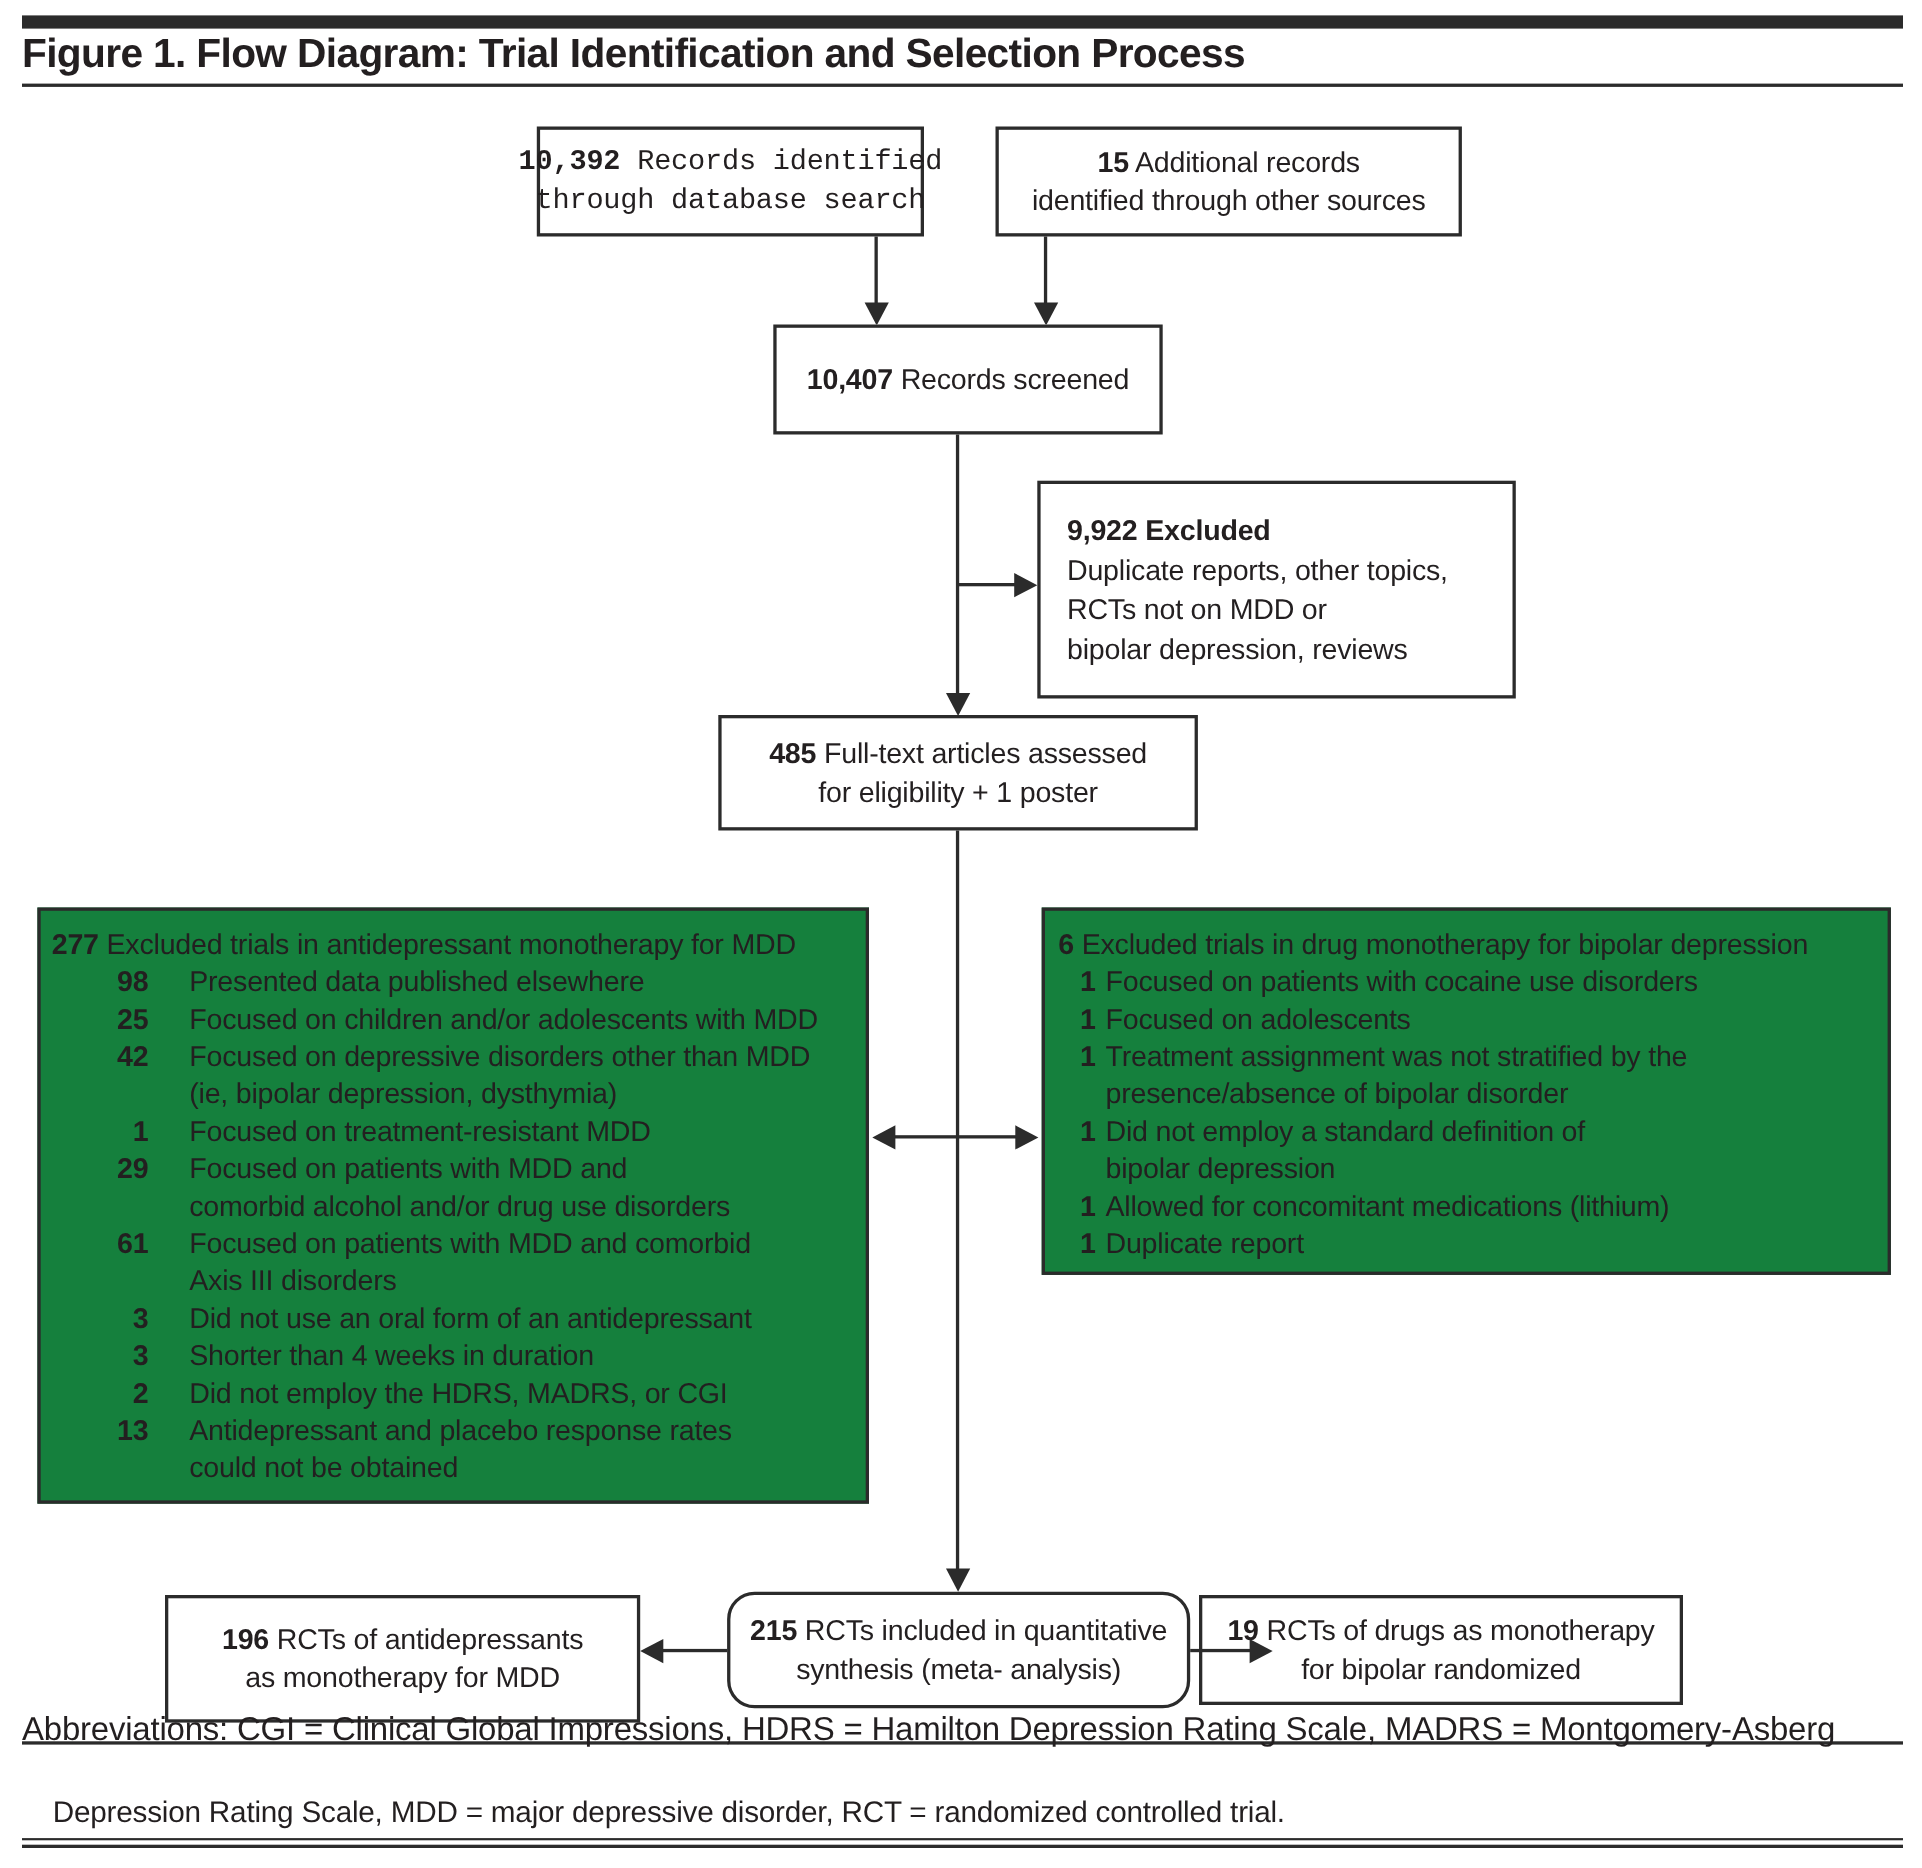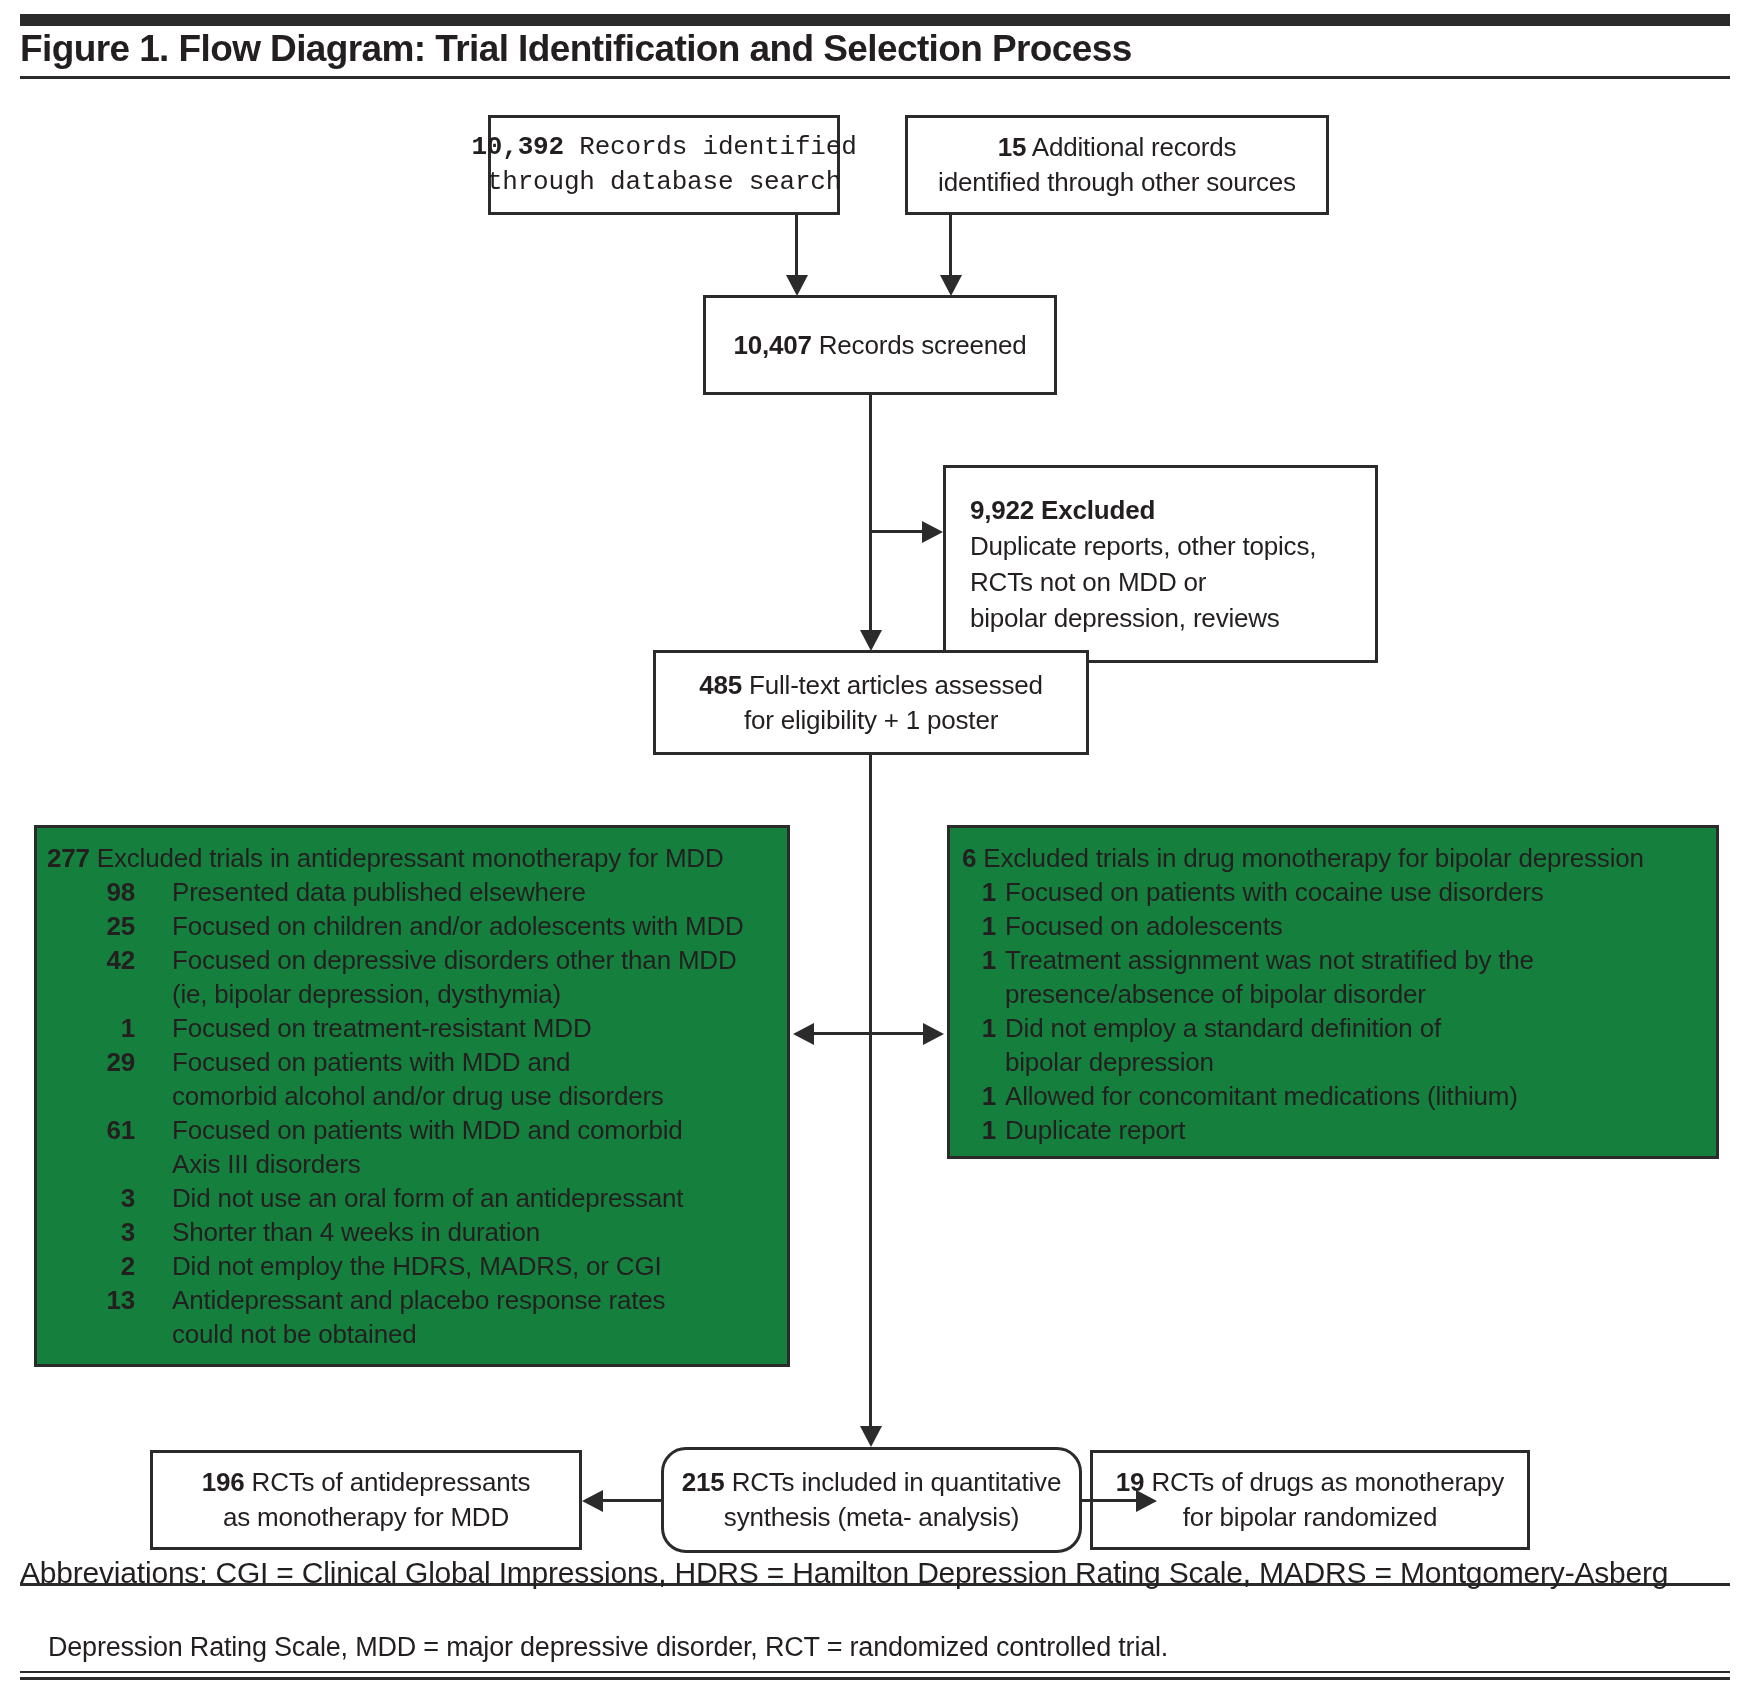--- a/index.html
+++ b/index.html
@@ -24,24 +24,24 @@
   }
   .bx b { font-weight:700; }
   .bx-line { white-space:nowrap; }
 
   
   #box-identified { left:488px; top:115px; width:352px; height:100px;font-family:Liberation Mono, monospace; }
   #box-additional { left:905px; top:115px; width:424px; height:100px; }
   #box-screened   { left:703px; top:295px; width:354px; height:100px; }
   #box-excluded-records {
     left:943px; top:437px; width:435px; height:198px;
-    align-items:flex-start; text-align:left; padding-left:24px; line-height:36px;margin-top:28px;
+    align-items:flex-start; text-align:left; padding-left:24px; line-height:36px;
   }
   #box-fulltext   { left:653px; top:650px; width:436px; height:105px; }
-  #box-rct-mdd    { left:150px; top:1450px; width:432px; height:100px; }
+  #box-rct-mdd    { left:150px; top:1450px; width:432px; height:116px; }
   #box-included   { left:661px; top:1447px; width:421px; height:106px;border-radius:25px; }
   #box-rct-bipolar{ left:1090px; top:1450px; width:440px; height:100px; }
 
   
   .listbox {
     position:absolute; border:3px solid #2b2b2b; background:#15803d;
     box-sizing:border-box; text-align:left; line-height:34px; padding:13px 10px 10px 10px;
   }
   #box-excl-mdd     { left:34px;  top:825px; width:756px; height:542px; }
   #box-excl-bipolar { left:947px; top:825px; width:772px; height:334px; padding-left:12px; }

